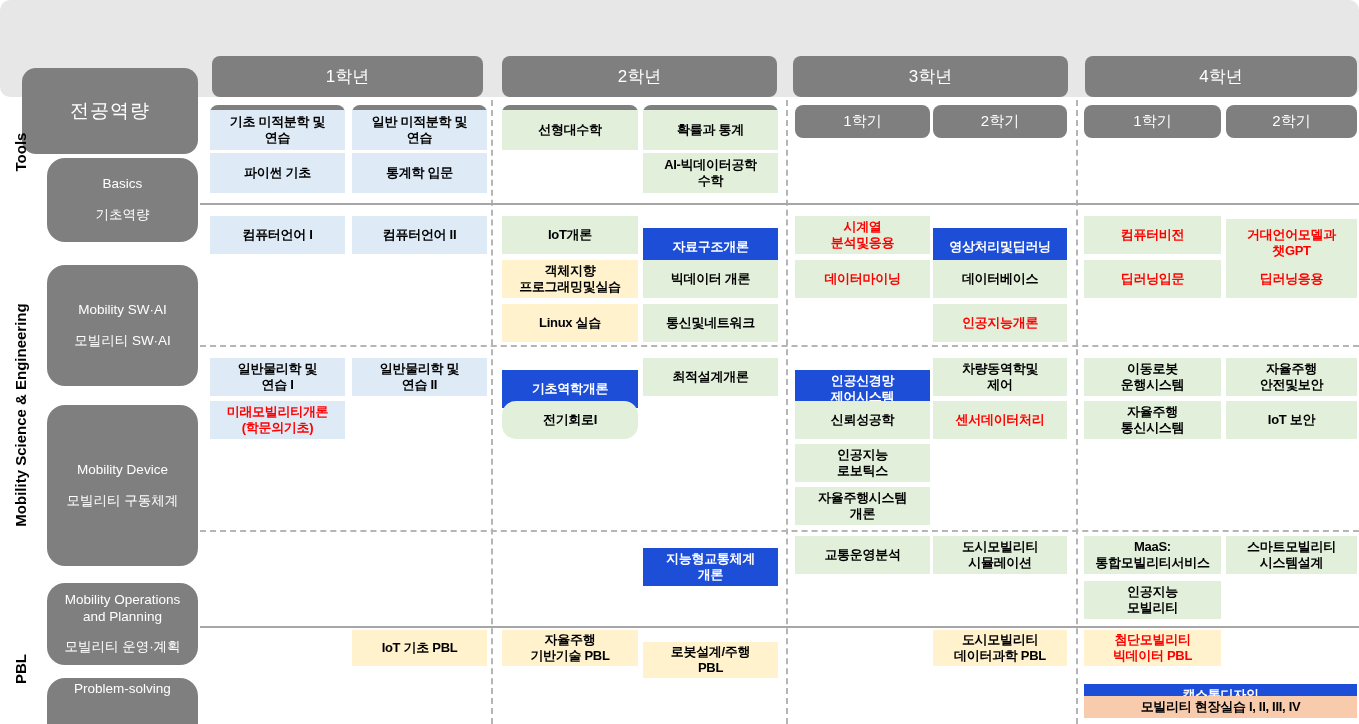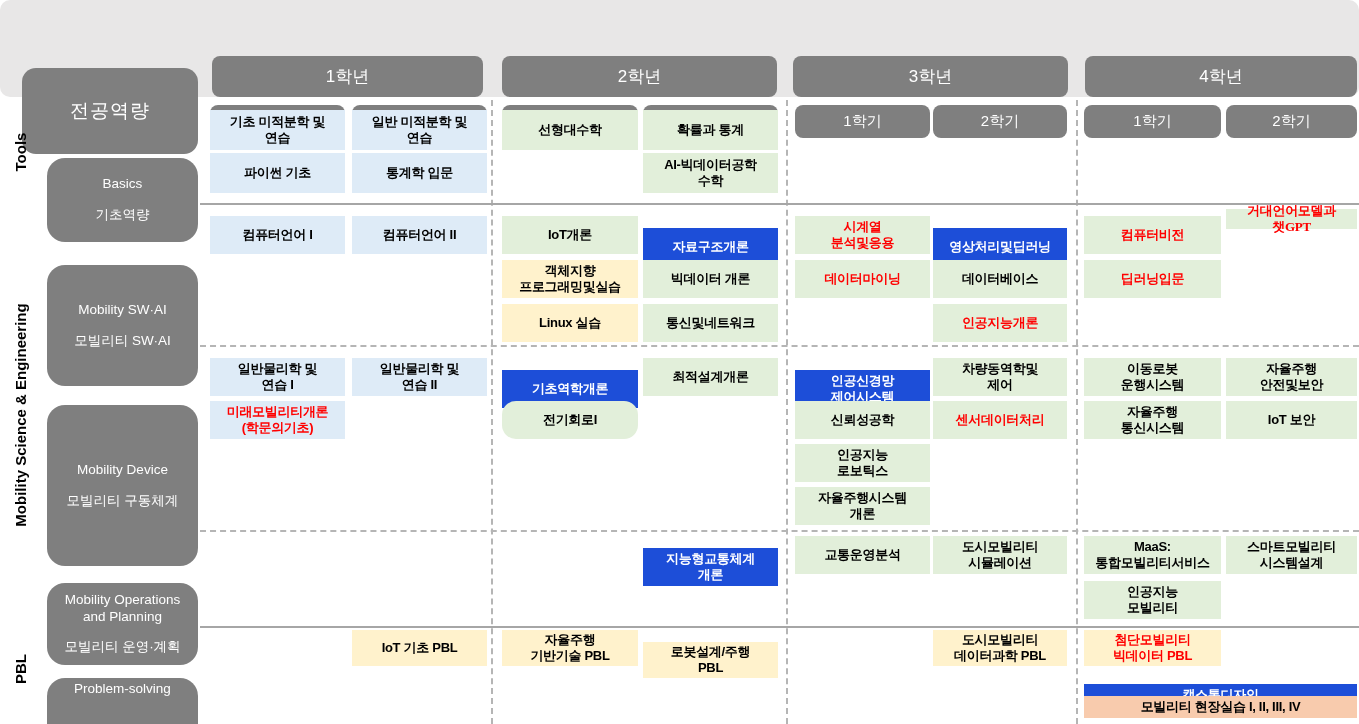--- a/index.html
+++ b/index.html
@@ -89,22 +89,23 @@
     <div class="course st-green" style="left: 643px; width: 135px; top: 260px; height: 38px;">빅데이터 개론</div>
     <div class="course st-green" style="left: 643px; width: 135px; top: 304px; height: 38px;">통신및네트워크</div>
     <div class="course st-green-red" style="left: 795px; width: 135px; top: 216px; height: 38px;">시계열
 분석및응용</div>
     <div class="course st-green-red" style="left: 795px; width: 135px; top: 260px; height: 38px;">데이터마이닝</div>
     <div class="course st-darkred" style="left: 933px; width: 134px; top: 216px; height: 38px;">영상처리및딥러닝</div>
     <div class="course st-green" style="left: 933px; width: 134px; top: 260px; height: 38px;">데이터베이스</div>
     <div class="course st-green-red" style="left: 933px; width: 134px; top: 304px; height: 38px;">인공지능개론</div>
     <div class="course st-green-red" style="left: 1084px; width: 137px; top: 216px; height: 38px;">컴퓨터비전</div>
     <div class="course st-green-red" style="left: 1084px; width: 137px; top: 260px; height: 38px;">딥러닝입문</div>
-    <div class="course st-green-red" style="left: 1226px; width: 131px; top: 209px; height: 20px; font-family: Liberation Serif, serif;">거대언어모델과
+    <div class="course st-green-red" style="left: 1226px; width: 131px; top: 219px; height: 48px;">거대언어모델과
 챗GPT</div>
+    <div class="course st-green-red" style="left: 1226px; width: 131px; top: 260px; height: 38px;">딥러닝응용</div>
     <div class="gray-box cat-box" style="top: 357px; height: 161px;">
       <div class="cat-en">Mobility Device</div>
       <div class="cat-ko">모빌리티 구동체계</div>
     </div>
     <div class="course st-blue" style="left: 210px; width: 135px; top: 358px; height: 38px;">일반물리학 및
 연습 I</div>
     <div class="course st-blue-red" style="left: 210px; width: 135px; top: 401px; height: 38px;">미래모빌리티개론
 (학문의기초)</div>
     <div class="course st-blue" style="left: 352px; width: 135px; top: 358px; height: 38px;">일반물리학 및
 연습 II</div>

